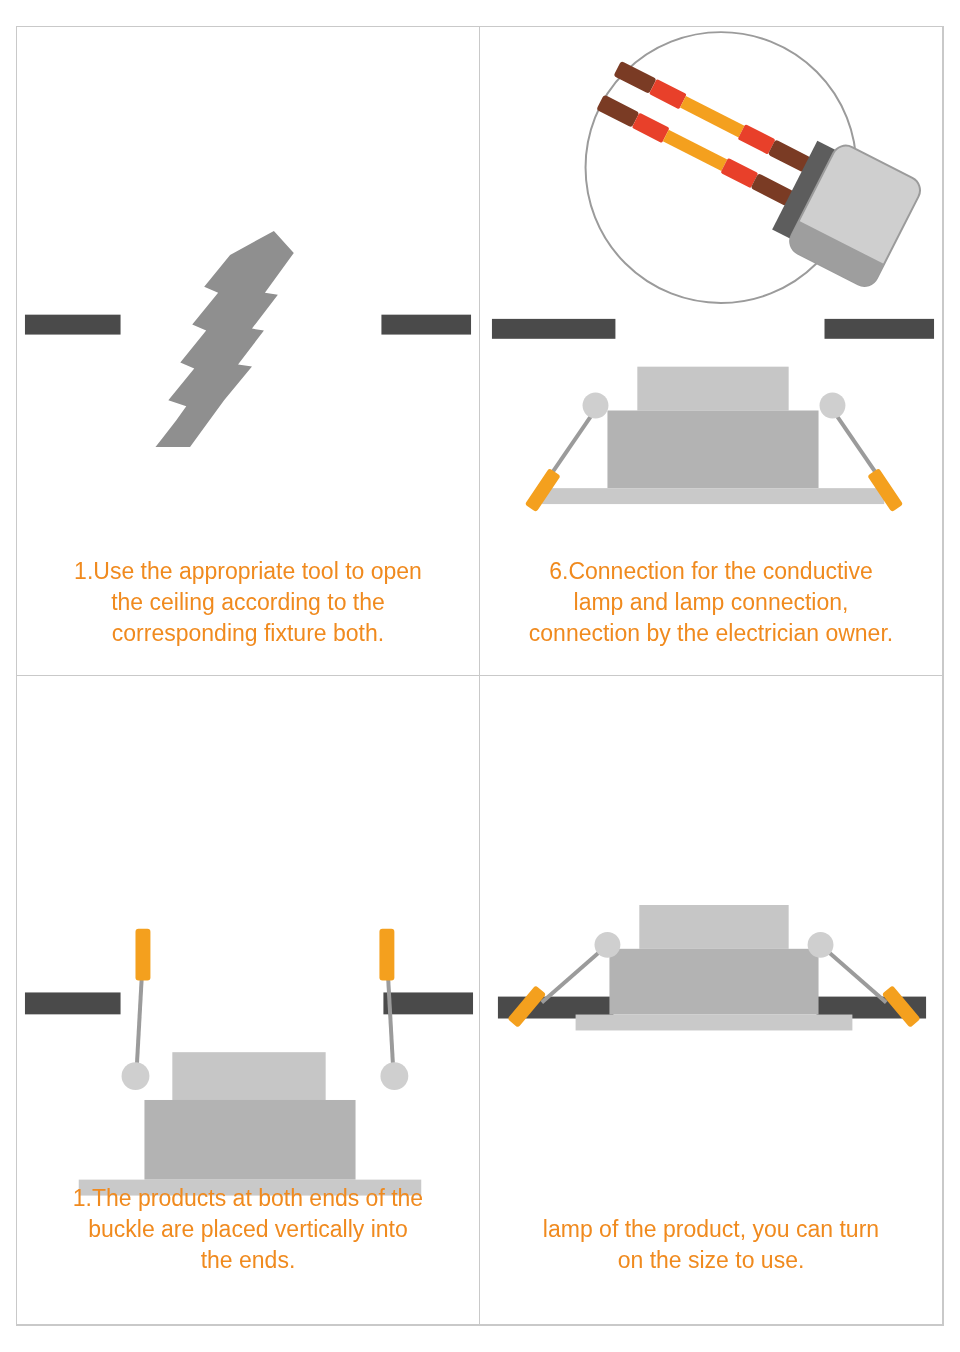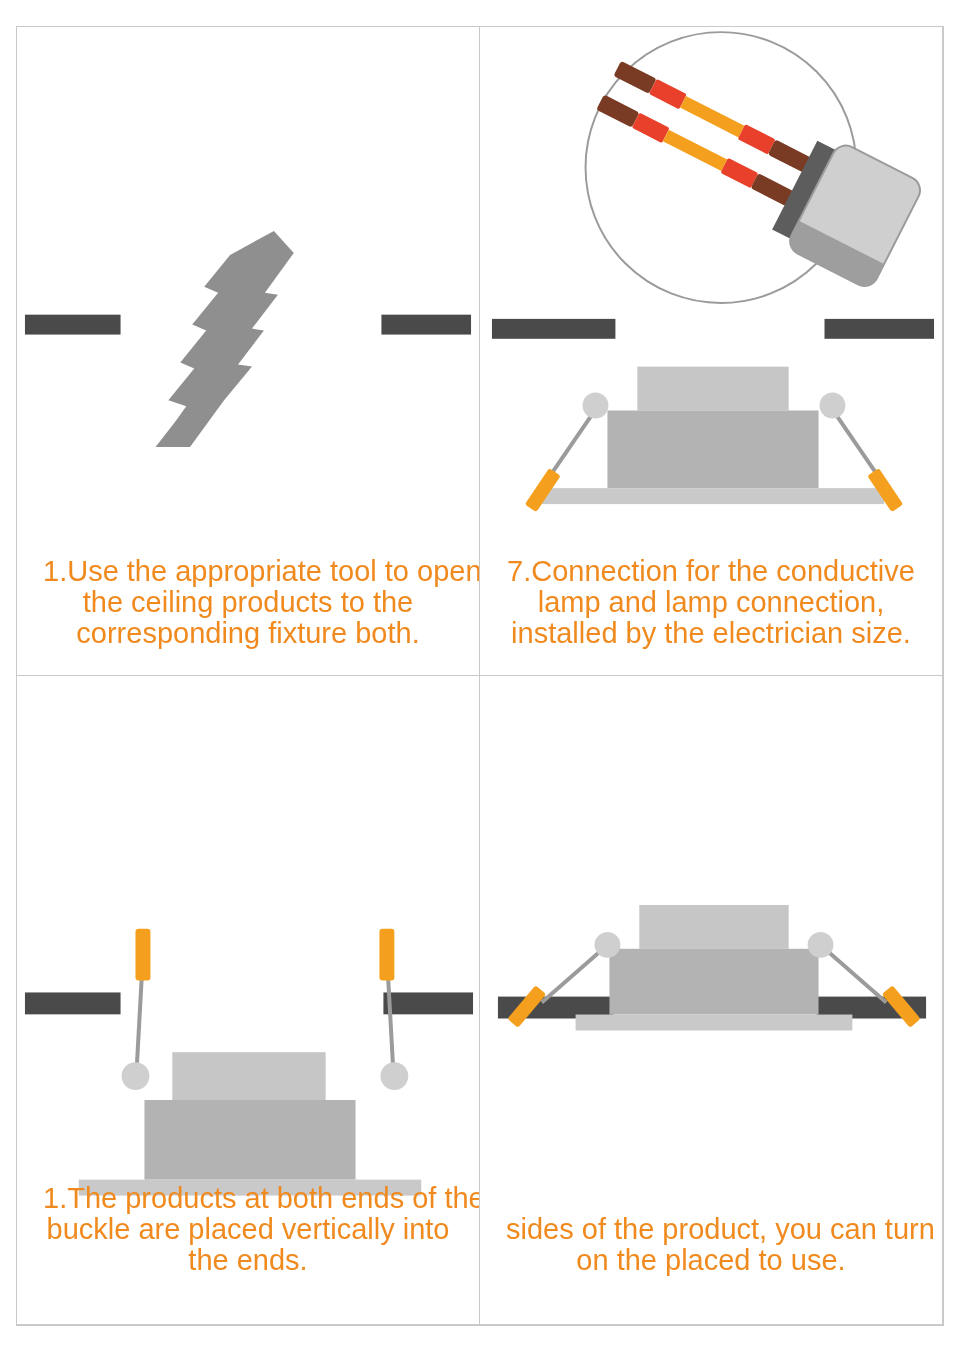--- a/index.html
+++ b/index.html
@@ -45,21 +45,21 @@
     width: 100%;
     height: 420px;
   }
   .caption {
     position: absolute;
     left: 0;
     right: 0;
     bottom: 26px;
     padding: 0 26px;
     color: #F08A1E;
-    font-size: 29px;
+    font-size: 23px;
     line-height: 31px;
     text-align: center;
     box-sizing: border-box;
   }
   .caption .ln {
     display: block;
     white-space: pre;
   }
   .cell-3 .caption, .cell-4 .caption {
     bottom: 48px;
@@ -83,21 +83,21 @@
             <path fill="#8f8f8f" d="M258 204 L278 226 L249 266 L262 268 L236 302 L248 304 L222 338 L236 340 L208 374
                      L186 404 L160 440 L146 450 L136 444 L132 430 L146 412 L160 394 L170 380
                      L152 374 L178 342 L164 336 L190 304 L176 298 L202 266 L188 260 L214 228 Z"></path>
             <path fill="#ffffff" d="M154 438 m-2 -6 a14 7 -35 1 0 2 1 Z"></path>
             <ellipse cx="158" cy="431" rx="13" ry="6.5" transform="rotate(-36 158 431)" fill="#ffffff"></ellipse>
           </g>
         </svg>
       </div>
       <div class="caption">
         <span class="ln">1.Use the appropriate tool to open</span>
-        <span class="ln">the ceiling products to the</span>
+        <span class="ln">the ceiling according to the</span>
         <span class="ln">corresponding fixture both.</span>
       </div>
     </div>
 
     <div class="cell cell-2">
       <div class="art">
         <svg viewBox="0 0 464 530" width="100%" height="530" xmlns="http://www.w3.org/2000/svg">
 
           <g>
             <circle cx="242" cy="140" r="136" fill="#ffffff" stroke="#9b9b9b" stroke-width="2"></circle>
@@ -141,23 +141,23 @@
           <rect x="56" y="442" width="14" height="44" rx="3" fill="#F4A01E" transform="rotate(34 63 464)"></rect>
 
           <g stroke="#9b9b9b" stroke-width="4" fill="none">
             <line x1="352" y1="380" x2="404" y2="456"></line>
           </g>
           <circle cx="354" cy="379" r="13" fill="#cfcfcf"></circle>
           <rect x="400" y="442" width="14" height="44" rx="3" fill="#F4A01E" transform="rotate(-34 407 464)"></rect>
         </svg>
       </div>
       <div class="caption">
-        <span class="ln">7.Connection for the conductive</span>
+        <span class="ln">6.Connection for the conductive</span>
         <span class="ln">lamp and lamp connection,</span>
-        <span class="ln">installed by the electrician size.</span>
+        <span class="ln">connection by the electrician owner.</span>
       </div>
     </div>
 
     <div class="cell cell-3">
       <div class="art" style="height:560px; top:140px;">
         <svg viewBox="0 0 464 560" width="100%" height="560" xmlns="http://www.w3.org/2000/svg">
 
           <rect x="8" y="176" width="96" height="22" fill="#4a4a4a"></rect>
           <rect x="368" y="176" width="90" height="22" fill="#4a4a4a"></rect>
 
@@ -207,19 +207,19 @@
           <rect x="40" y="128" width="14" height="44" rx="3" fill="#F4A01E" transform="rotate(40 47 150)"></rect>
 
           <g stroke="#9b9b9b" stroke-width="4" fill="none">
             <line x1="344" y1="90" x2="408" y2="146"></line>
           </g>
           <circle cx="342" cy="88" r="13" fill="#cfcfcf"></circle>
           <rect x="416" y="128" width="14" height="44" rx="3" fill="#F4A01E" transform="rotate(-40 423 150)"></rect>
         </svg>
       </div>
       <div class="caption">
-        <span class="ln">sides of the product, you can turn</span>
-        <span class="ln">on the placed to use.</span>
+        <span class="ln">lamp of the product, you can turn</span>
+        <span class="ln">on the size to use.</span>
       </div>
     </div>
 
   </div>
 </div>
 
 </body></html>

